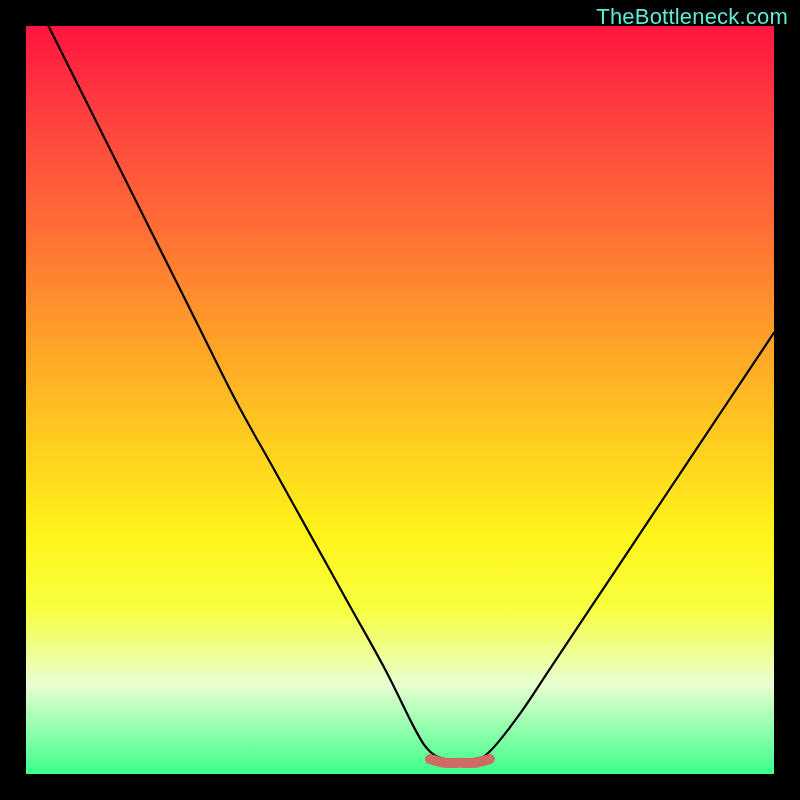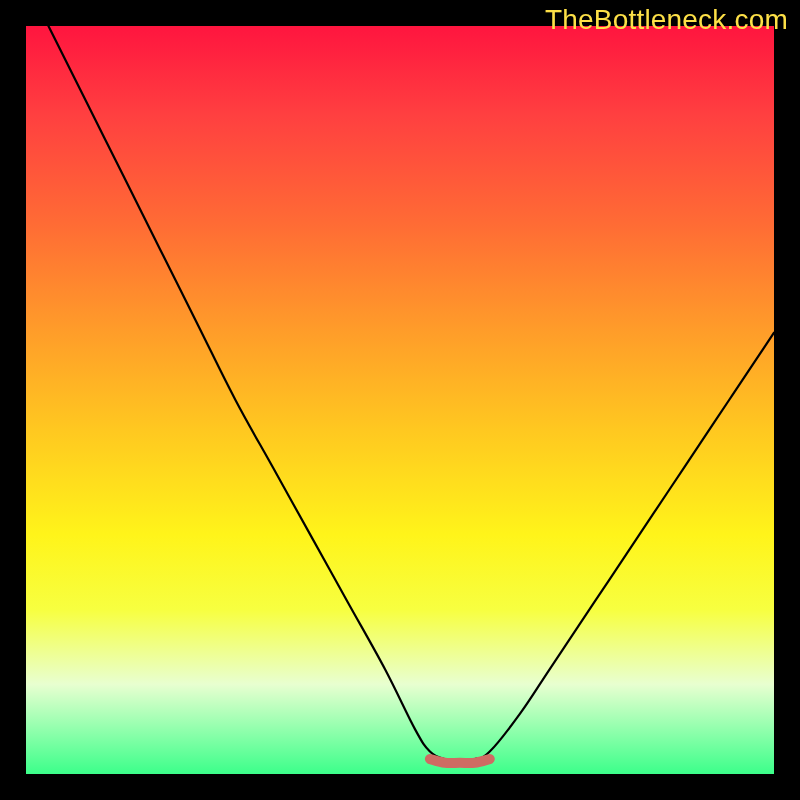--- a/index.html
+++ b/index.html
@@ -25,22 +25,22 @@
       #fff41a 68%,
       #f7ff40 78%,
       #e8ffd0 88%,
       #3cff8a 100%);
   }
   .watermark {
     position: absolute;
     top: 4px;
     right: 12px;
     font-family: Arial, Helvetica, sans-serif;
-    font-size: 28px;
-    color: #fde047;
+    font-size: 22px;
+    color: #5eead4;
     letter-spacing: 0.2px;
     user-select: none;
   }
   svg.curve {
     position: absolute;
     left: 0; top: 0;
     width: 748px;
     height: 748px;
     overflow: visible;
   }

